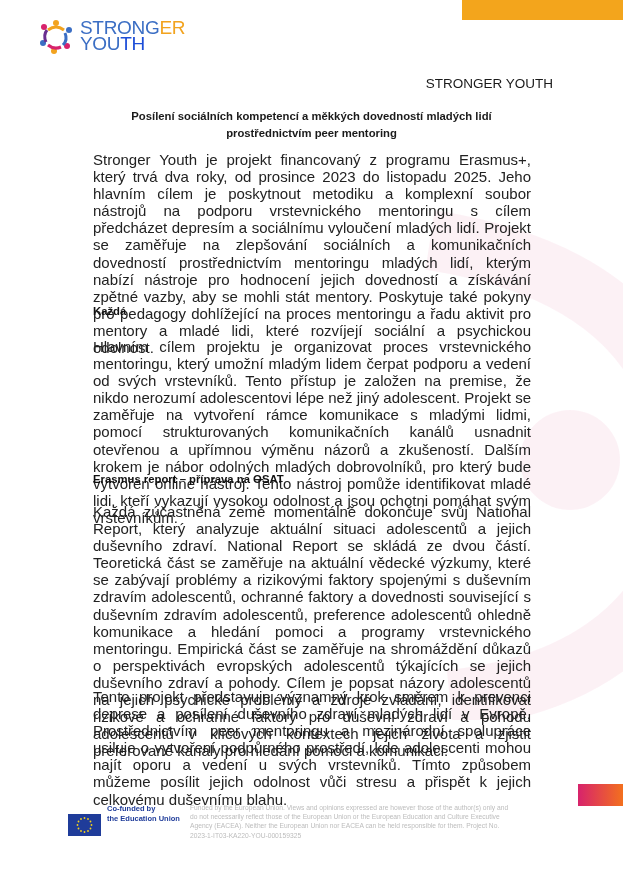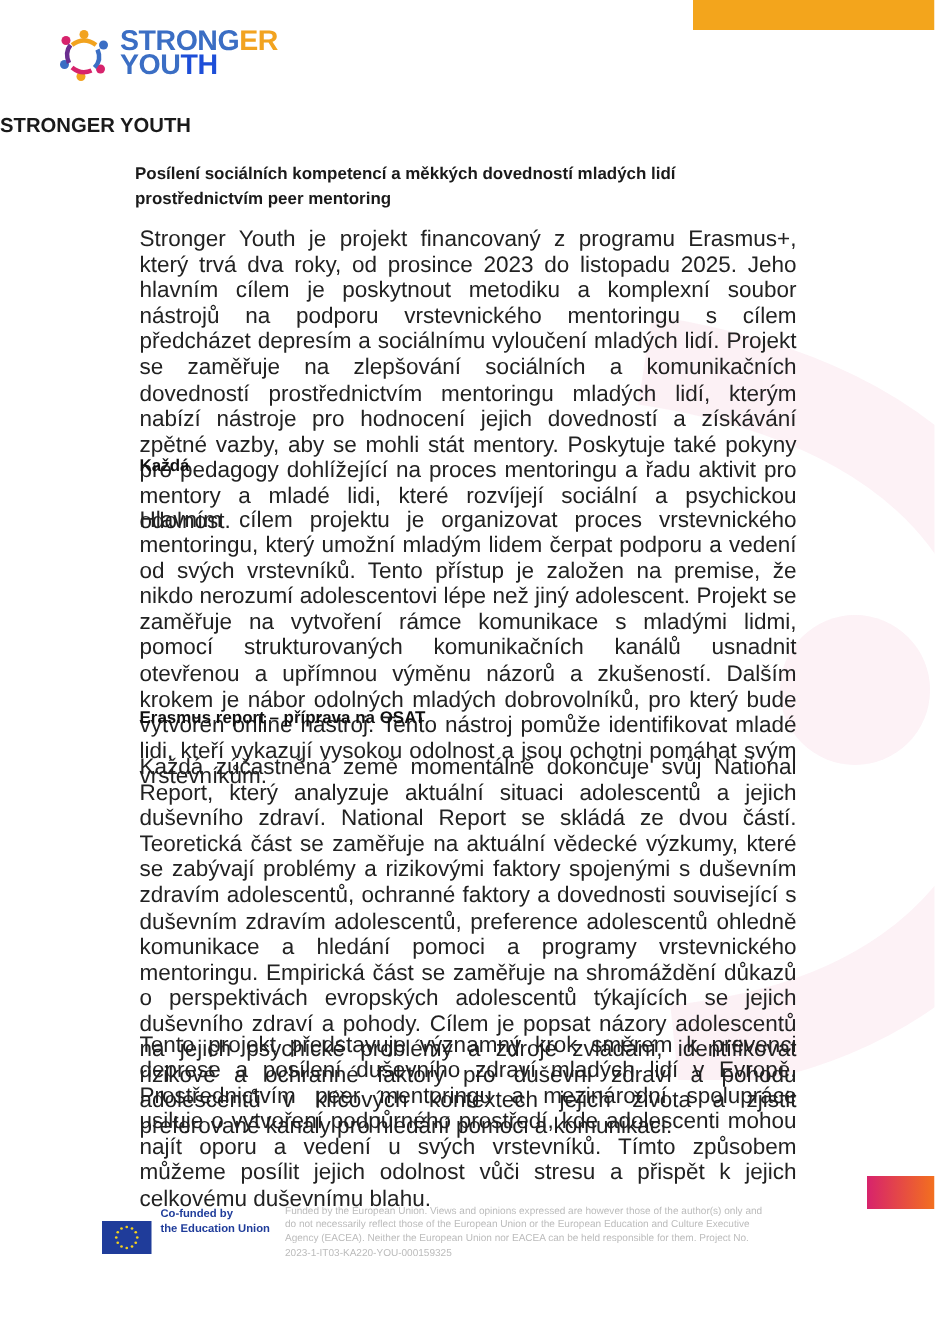--- a/index.html
+++ b/index.html
@@ -2,27 +2,27 @@
 <html><head>
 <meta charset="utf-8">
 <style>
   html, body { margin: 0; padding: 0; background: #ffffff; }
   body { width: 623px; height: 881px; position: relative; overflow: hidden;
          font-family: "Liberation Sans", sans-serif; color: #1a1a1a; }
   .top-bar { position: absolute; left: 462px; top: 0; width: 161px; height: 20px; background: #f3a51c; }
   .watermark { position: absolute; left: 390px; top: 200px; width: 320px; height: 520px; opacity: 0.06; pointer-events: none; }
   .logo { position: absolute; left: 38px; top: 18px; display: flex; align-items: center; }
   .logo-mark { width: 36px; height: 36px; }
-  .logo-text { margin-left: 6px; font-weight: bold; font-size: 19px; line-height: 16px; letter-spacing: -0.3px; }
+  .logo-text { margin-left: 6px; font-weight: normal; font-size: 19px; line-height: 16px; letter-spacing: -0.3px; }
   .logo-text .l1 { display: block; }
   .logo-text .blue { color: #3b6ec4; }
   .logo-text .pink { color: #1d4ed8; margin-top: 14px; }
   .logo-text .orange { color: #f2a31f; }
-  .doc-title { position: absolute; left: 0; width: 553px; top: 76px; text-align: left; font-weight: bold; font-size: 13.5px; }
-  .doc-subtitle { position: absolute; left: 90px; width: 443px; top: 108px; text-align: left; font-weight: bold; font-size: 11.3px; line-height: 17px; }
+  .doc-title { position: absolute; left: 0; width: 553px; top: 76px; text-align: right; font-weight: normal; font-size: 13.5px; }
+  .doc-subtitle { position: absolute; left: 90px; width: 443px; top: 108px; text-align: center; font-weight: bold; font-size: 11.3px; line-height: 17px; }
   .body-text { position: absolute; left: 93px; width: 438px; font-size: 15px; line-height: 17.1px; text-align: justify; color: #222; }
   .section-heading { position: absolute; left: 93px; font-weight: bold; font-size: 11.3px; color: #111; }
   .footer { position: absolute; left: 68px; top: 804px; display: flex; align-items: flex-start; }
   .eu-flag { width: 33px; height: 22px; background: #1f3c9a; position: relative; margin-top: 10px; }
   .eu-label { margin-left: 6px; font-size: 7.5px; font-weight: bold; line-height: 10px; color: #1f3c9a; }
   .disclaimer { position: absolute; left: 190px; top: 803px; width: 320px; font-size: 6.7px; line-height: 9.2px; color: #bcbcbc; }
   .bottom-bar { position: absolute; left: 578px; top: 784px; width: 45px; height: 22px; background: linear-gradient(to right, #d7236c, #f3701e); }
 </style>
 </head>
 <body>

